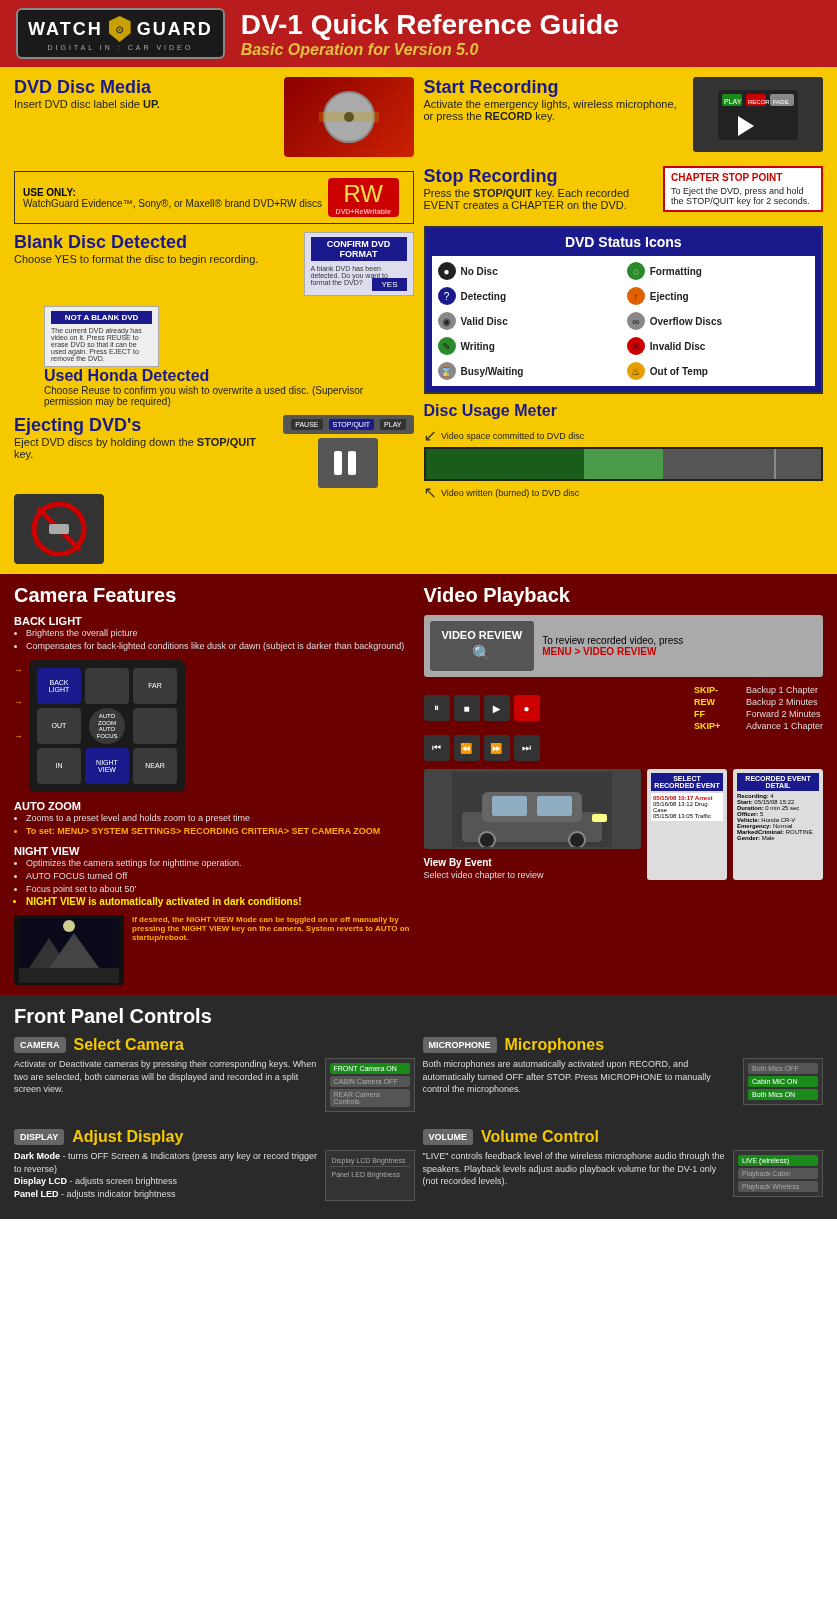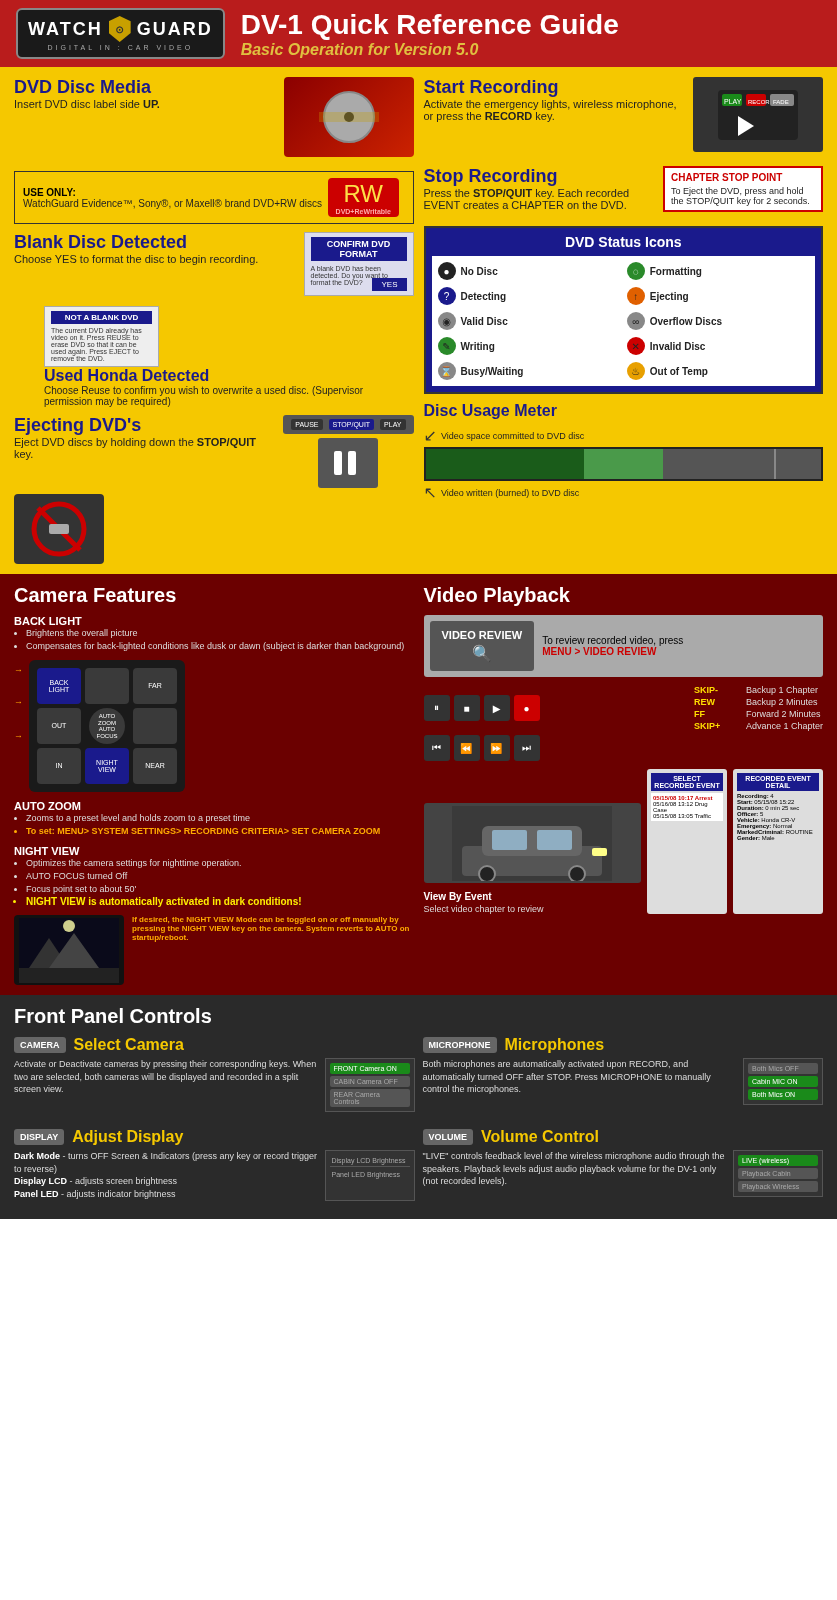--- a/index.html
+++ b/index.html
@@ -625,21 +625,21 @@
     </div>
 
     <div style="display:flex;align-items:center;gap:4px;margin-top:4px;">
       <div class="pb-btn">⏮</div>
       <div class="pb-btn">⏪</div>
       <div class="pb-btn">⏩</div>
       <div class="pb-btn">⏭</div>
     </div>
 
     <div style="display:flex;gap:6px;margin-top:8px;">
-      <div style="flex:1;margin-top:34px;">
+      <div style="flex:1;">
         <div style="background:#444;height:80px;border-radius:3px;display:flex;align-items:center;justify-content:center;overflow:hidden;">
           <svg width="160" height="75">
             <rect width="160" height="75" fill="#3a3a3a"></rect>
             <rect x="10" y="40" width="140" height="30" rx="4" fill="#555"></rect>
             <rect x="30" y="20" width="100" height="30" rx="6" fill="#666"></rect>
             <rect x="40" y="24" width="35" height="20" rx="2" fill="#aaddff" opacity="0.6"></rect>
             <rect x="85" y="24" width="35" height="20" rx="2" fill="#aaddff" opacity="0.6"></rect>
             <circle cx="35" cy="68" r="8" fill="#222" stroke="#888" stroke-width="2"></circle>
             <circle cx="125" cy="68" r="8" fill="#222" stroke="#888" stroke-width="2"></circle>
             <rect x="140" y="42" width="15" height="8" rx="2" fill="#ffff88"></rect>

